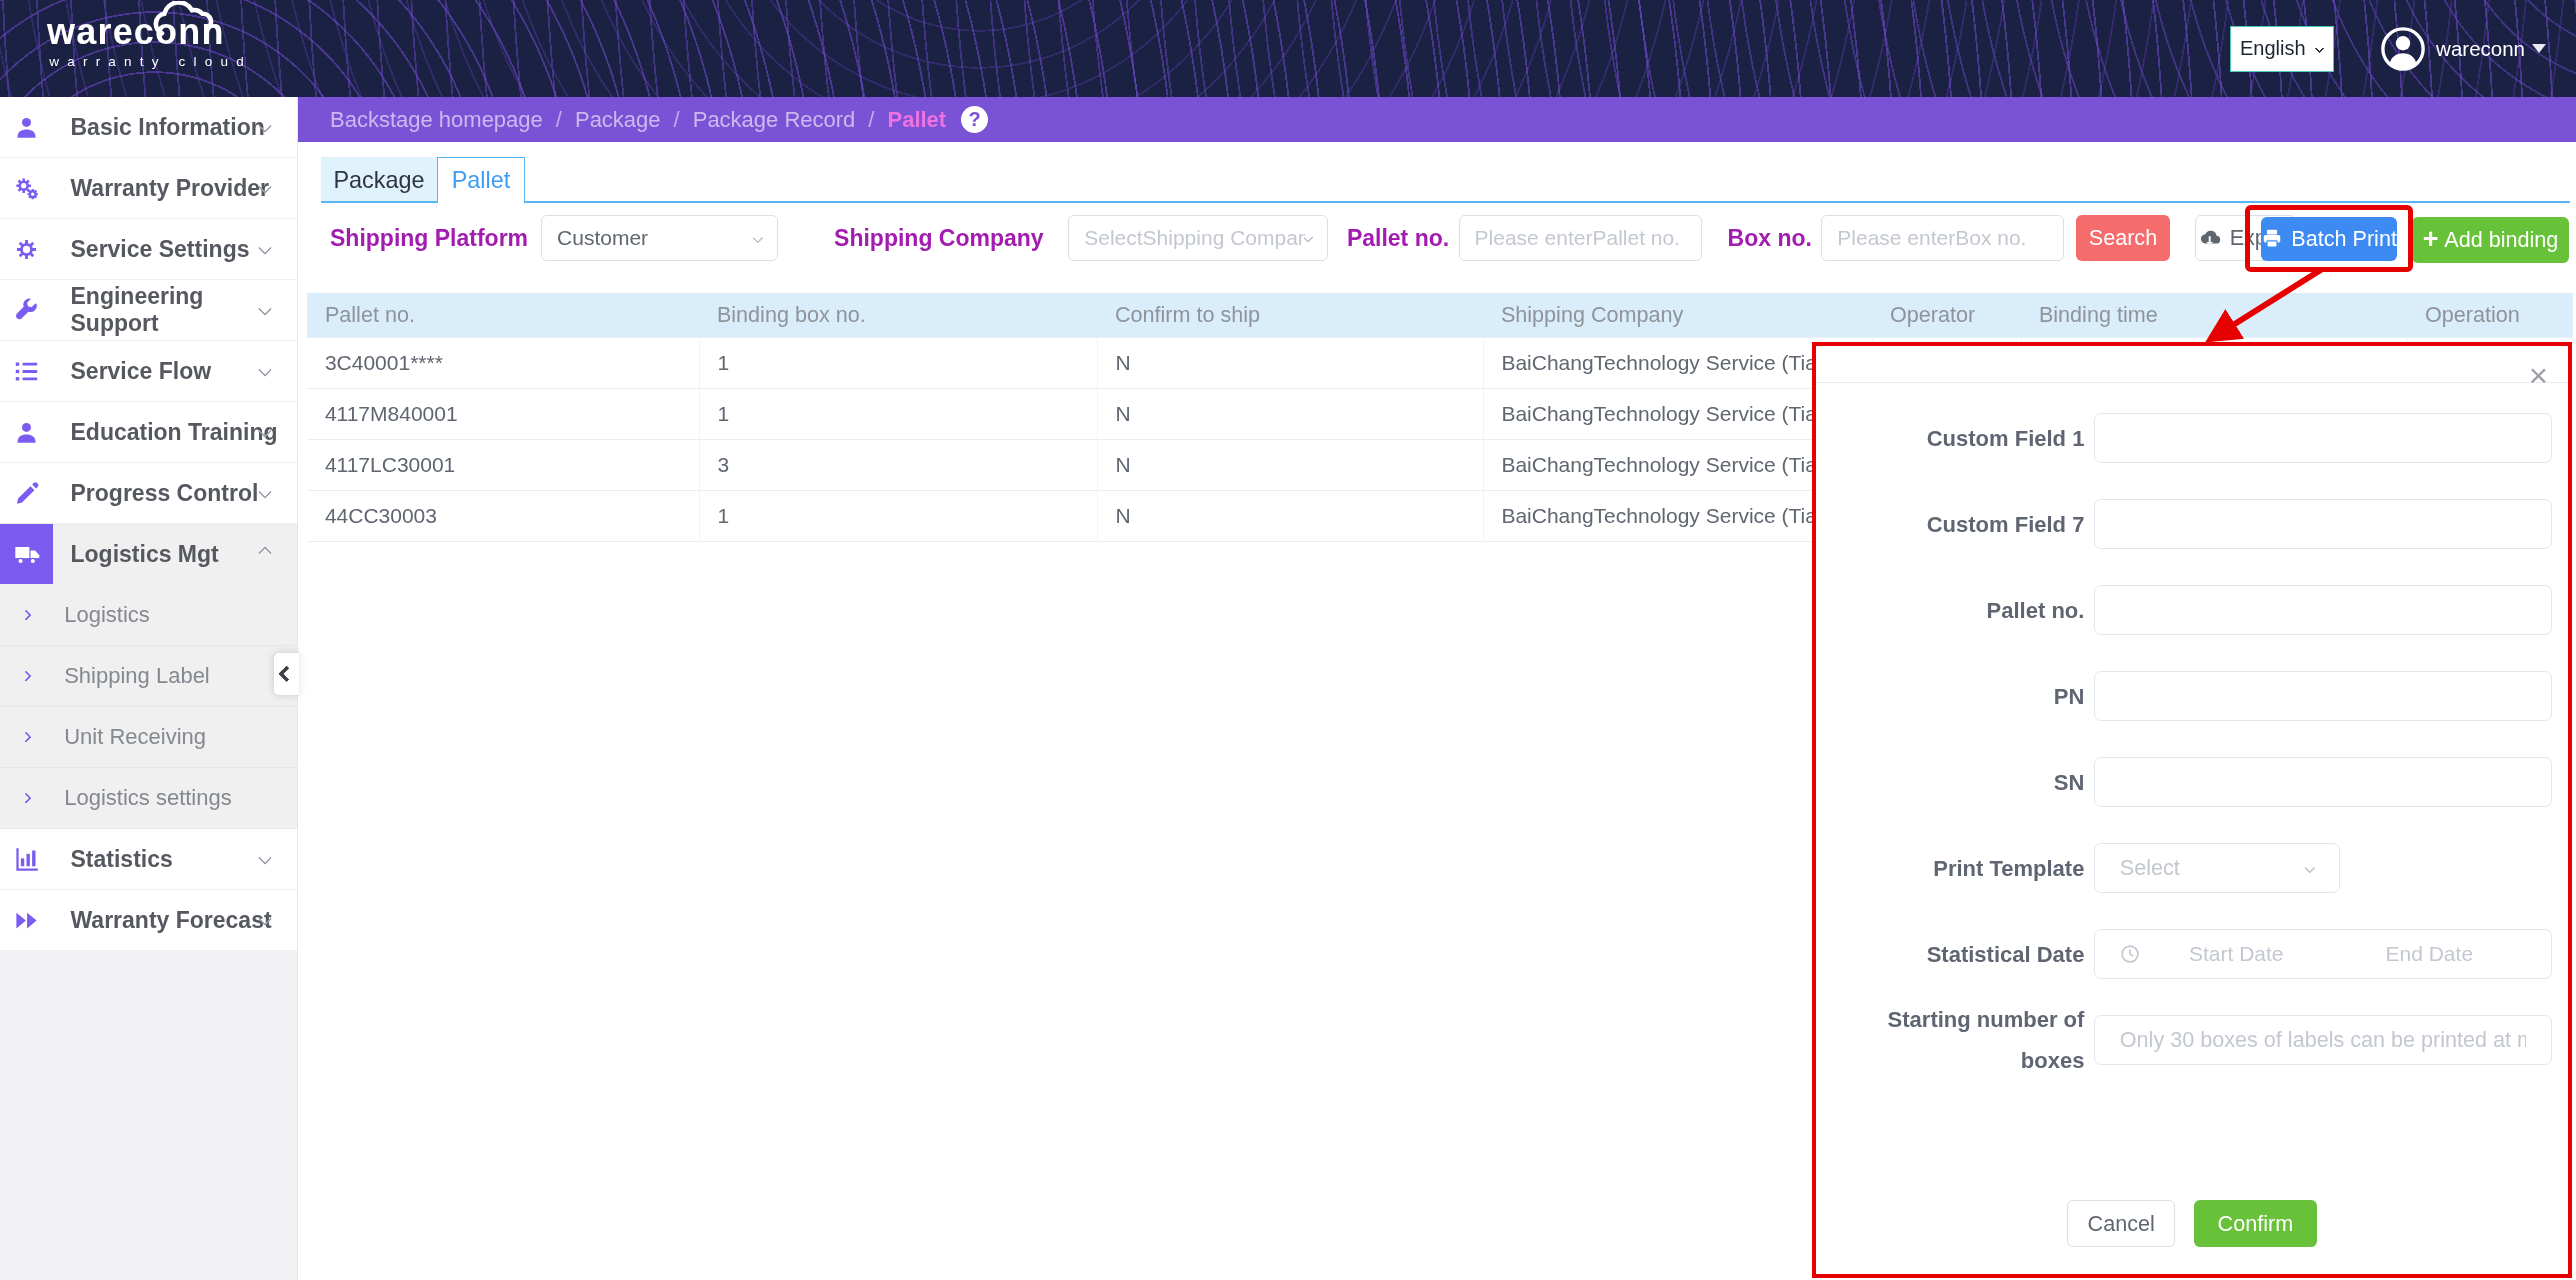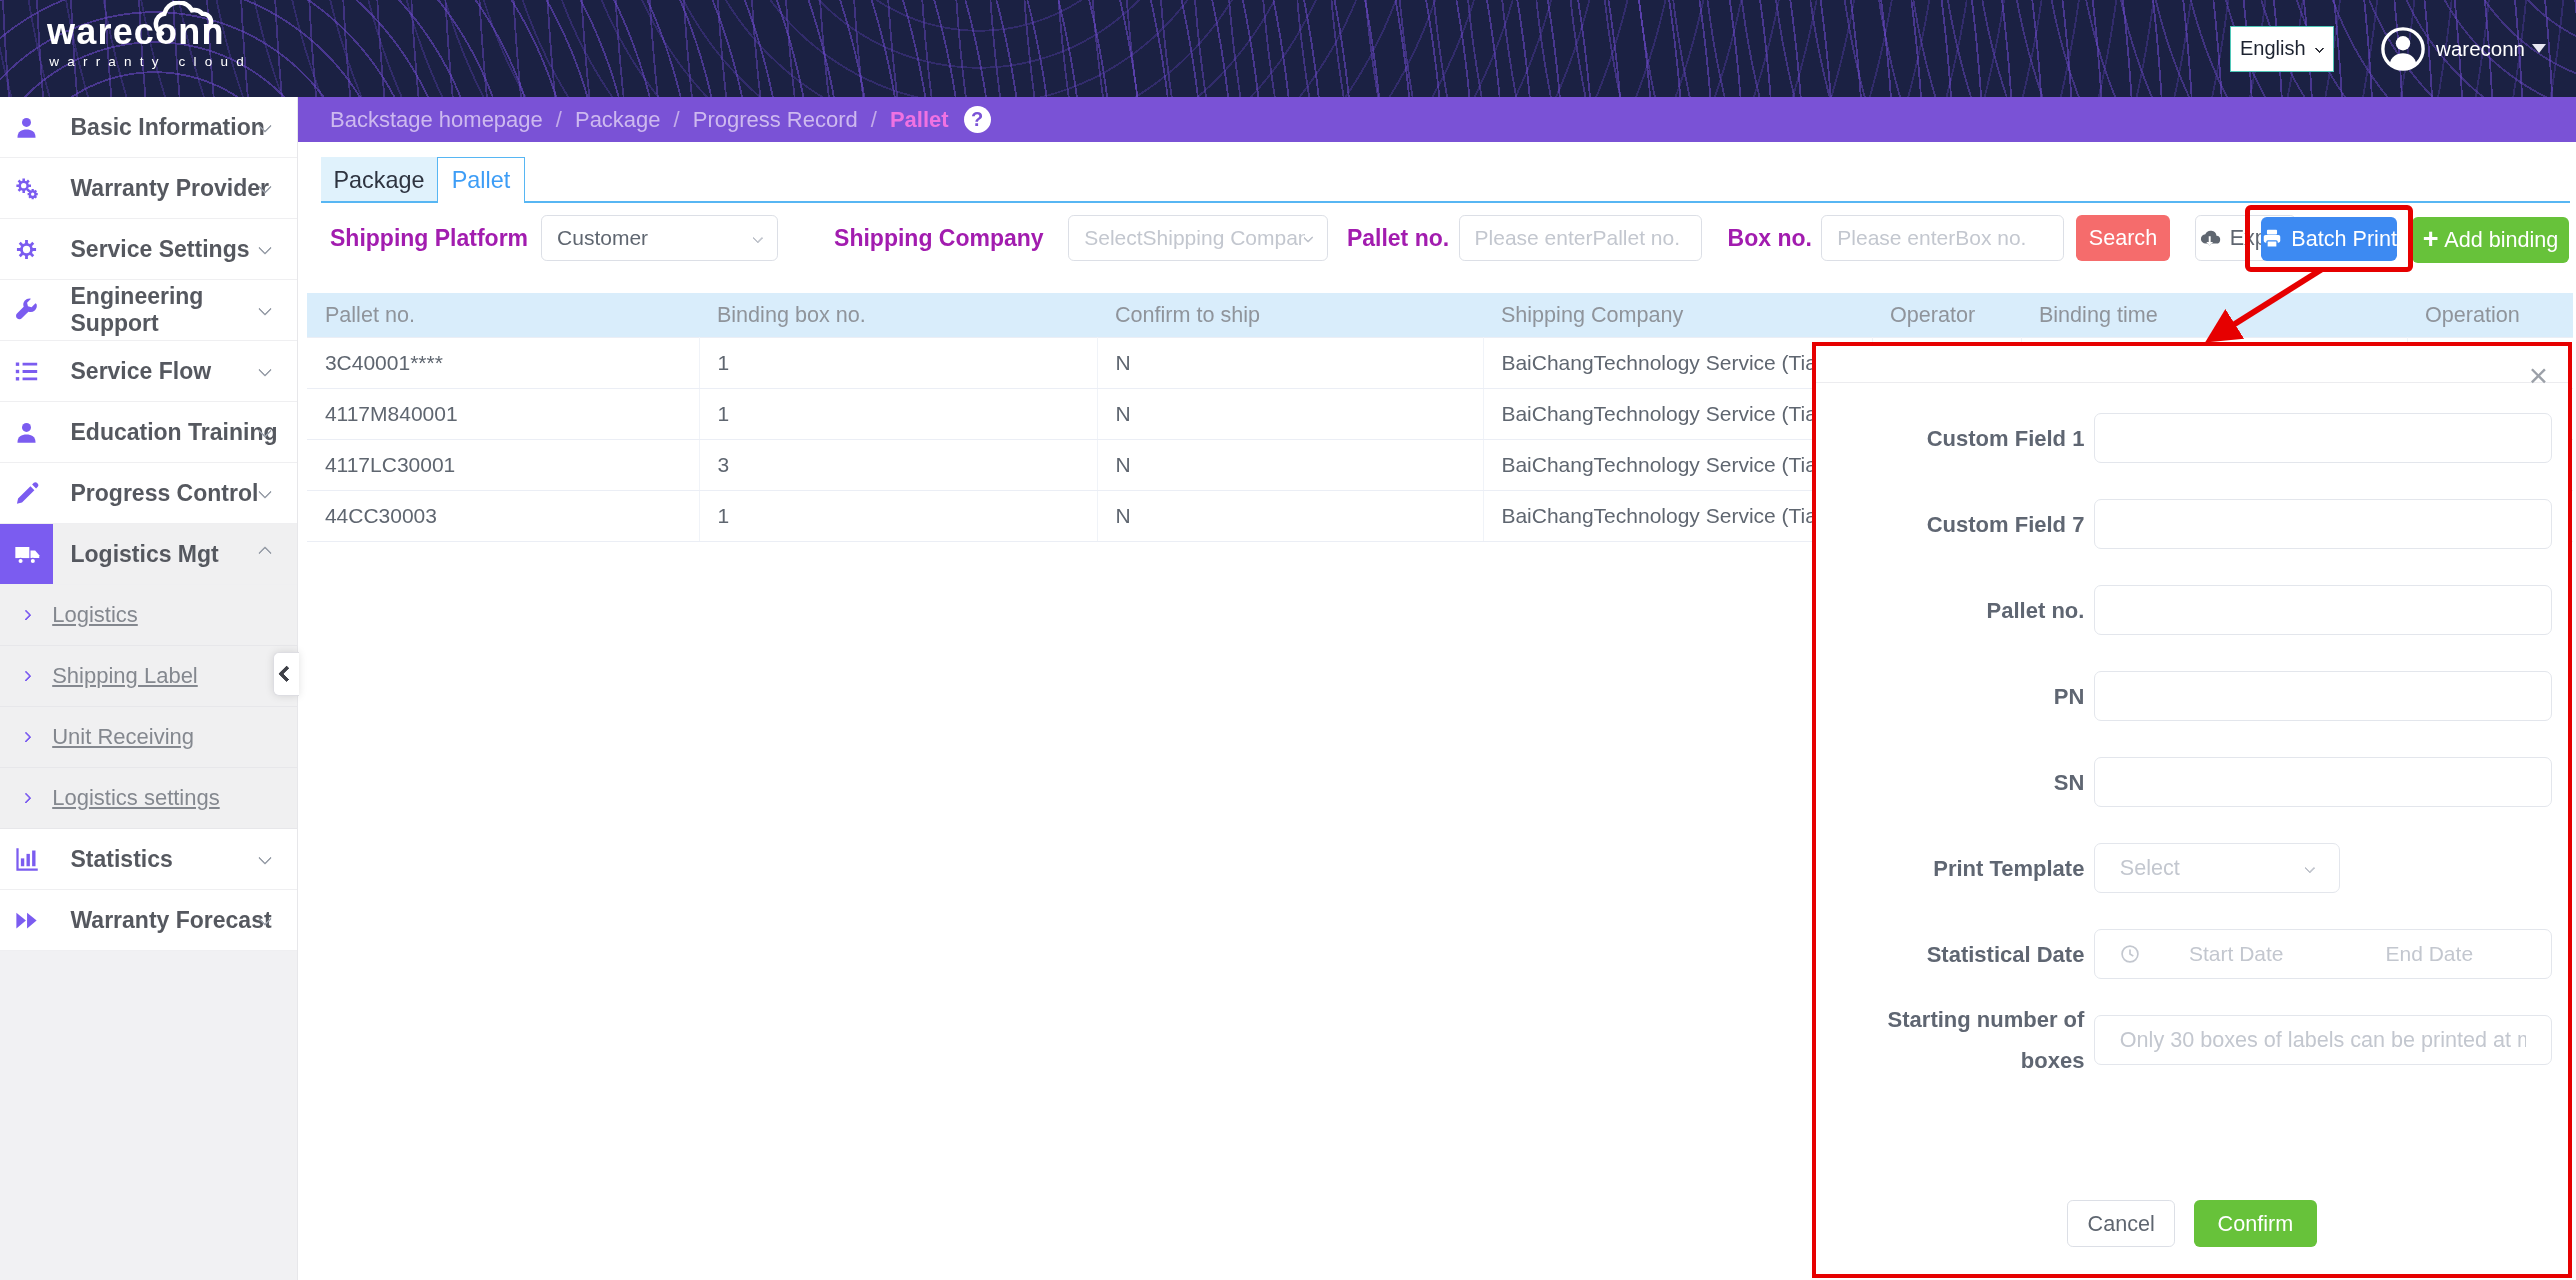--- a/index.html
+++ b/index.html
@@ -35,21 +35,21 @@
   
   .sidebar { position:absolute; left:0; top:97px; width:298px; bottom:0; background:#fff; border-right:1.2px solid #e7e7ea; display:flex; flex-direction:column; z-index:20; }
   .s-item { flex:0 0 61px; display:flex; align-items:center; border-bottom:1.2px solid #efeff1; position:relative; background:#fff; cursor:pointer; }
   .s-item.active { background:#f0f0f1; }
   .s-icon { width:53px; align-self:stretch; display:flex; align-items:center; justify-content:center; flex:0 0 53px; }
   .s-item.active .s-icon { background:#7b5cf0; }
   .s-label { margin-left:17.5px; font-size:23px; font-weight:600; color:#55585f; }
   .s-chevbox { position:absolute; right:27px; }
   .s-sub { flex:0 0 61px; display:flex; align-items:center; background:#f0f0f1; border-bottom:1.2px solid #e7e7ea; position:relative; cursor:pointer; }
   .s-sub .sub-arrow { margin-left:22px; }
-  .s-sub .sub-label { margin-left:22px; font-size:22px; color:#84888f;text-decoration:underline; }
+  .s-sub .sub-label { margin-left:34px; font-size:22px; color:#84888f; }
   .s-fill { flex:1; background:#f1f1f3; }
   .collapse-handle { position:absolute; right:-2.3px; top:555px; width:26px; height:44px; background:#fff; border:1.2px solid #ddddе2; border:1.2px solid #dddde2; border-right:none; border-radius:5.8px 0 0 5.8px; display:flex; align-items:center; justify-content:center; box-shadow:0 0 8.2px rgba(0,0,0,.12); cursor:pointer; z-index:25; }
 
   
   .main { position:absolute; left:298px; top:97px; right:0; bottom:0; background:#fff; }
   .breadcrumb { position:absolute; left:0; top:0; right:0; height:45px; background:#7a52d6; display:flex; align-items:center; padding-left:32px; font-size:22px; }
   .bc-item { color:#cdb9ef; margin-right:13px; cursor:pointer; }
   .bc-sep { color:#c3abe9; margin-right:13px; }
   .bc-current { color:#ef72e2; font-weight:700; margin-right:15px; }
   .bc-help { width:27px; height:27px; border-radius:50%; background:#fff; color:#7a52d6; font-size:20px; font-weight:700; display:flex; align-items:center; justify-content:center; cursor:pointer; }
@@ -276,21 +276,21 @@
     </div>
   </div>
 
   <div class="main">
 
     <div class="breadcrumb">
       <span class="bc-item">Backstage homepage</span>
       <span class="bc-sep">/</span>
       <span class="bc-item">Package</span>
       <span class="bc-sep">/</span>
-      <span class="bc-item">Progress Record</span>
+      <span class="bc-item">Package Record</span>
       <span class="bc-sep">/</span>
       <span class="bc-current">Pallet</span>
       <span class="bc-help">?</span>
     </div>
 
     <div class="tabs">
       <div class="tab inactive">Package</div>
       <div class="tab active">Pallet</div>
     </div>
 

